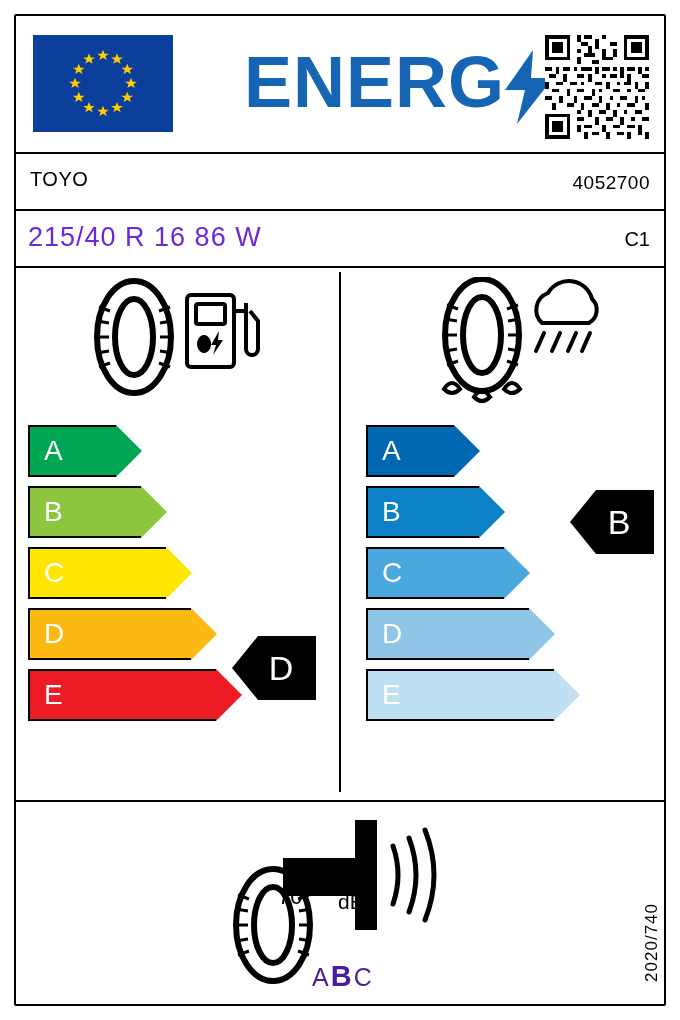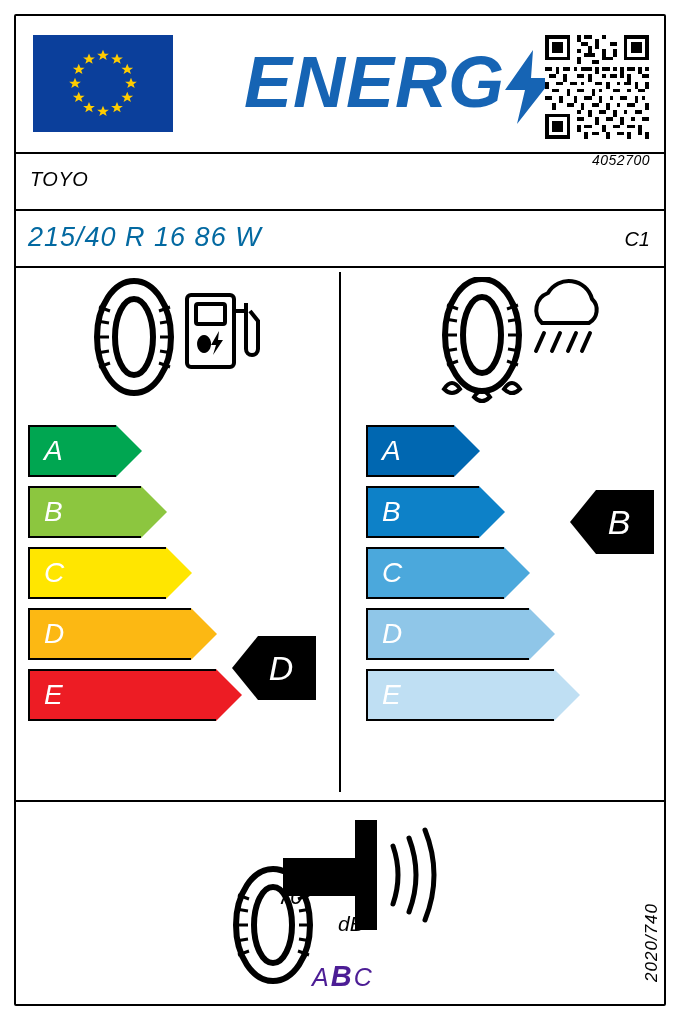--- a/index.html
+++ b/index.html
@@ -11,21 +11,20 @@
     font-family: "Liberation Sans", sans-serif;
     -webkit-font-smoothing: antialiased;
   }
   .label {
     position: relative;
     width: 680px;
     height: 1020px;
     background: #ffffff;
     box-sizing: border-box;
     overflow: hidden;
-    font-style: italic;
   }
   .frame {
     position: absolute;
     left: 14px;
     top: 14px;
     width: 652px;
     height: 992px;
     border: 2px solid #000;
     box-sizing: border-box;
     border-radius: 2px;
@@ -103,31 +102,31 @@
     position: absolute;
     left: 30px;
     top: 168px;
     font-size: 20px;
     color: #000;
     letter-spacing: 0.5px;
   }
   .code {
     position: absolute;
     right: 30px;
-    top: 152px;
-    font-size: 14px;
+    top: 172px;
+    font-size: 19px;
     color: #000;
     letter-spacing: 0.5px;
   }
   .size {
     position: absolute;
     left: 28px;
     top: 222px;
     font-size: 27px;
-    color: #0369a1;
+    color: #6d28d9;
     letter-spacing: 1px;
   }
   .class {
     position: absolute;
     right: 30px;
     top: 228px;
     font-size: 20px;
     color: #000;
     margin-left: 30px;
   }
@@ -211,21 +210,21 @@
   .noise-db {
     position: absolute;
     left: 278px;
     top: 884px;
     font-size: 22px;
     color: #000;
   }
   .noise-unit {
     position: absolute;
     left: 338px;
-    top: 912px;
+    top: 890px;
     font-size: 21px;
     color: #000;
   }
   .noise-classes {
     position: absolute;
     left: 312px;
     top: 960px;
     font-size: 25px;
     color: #4c1d95;
     letter-spacing: 2px;

